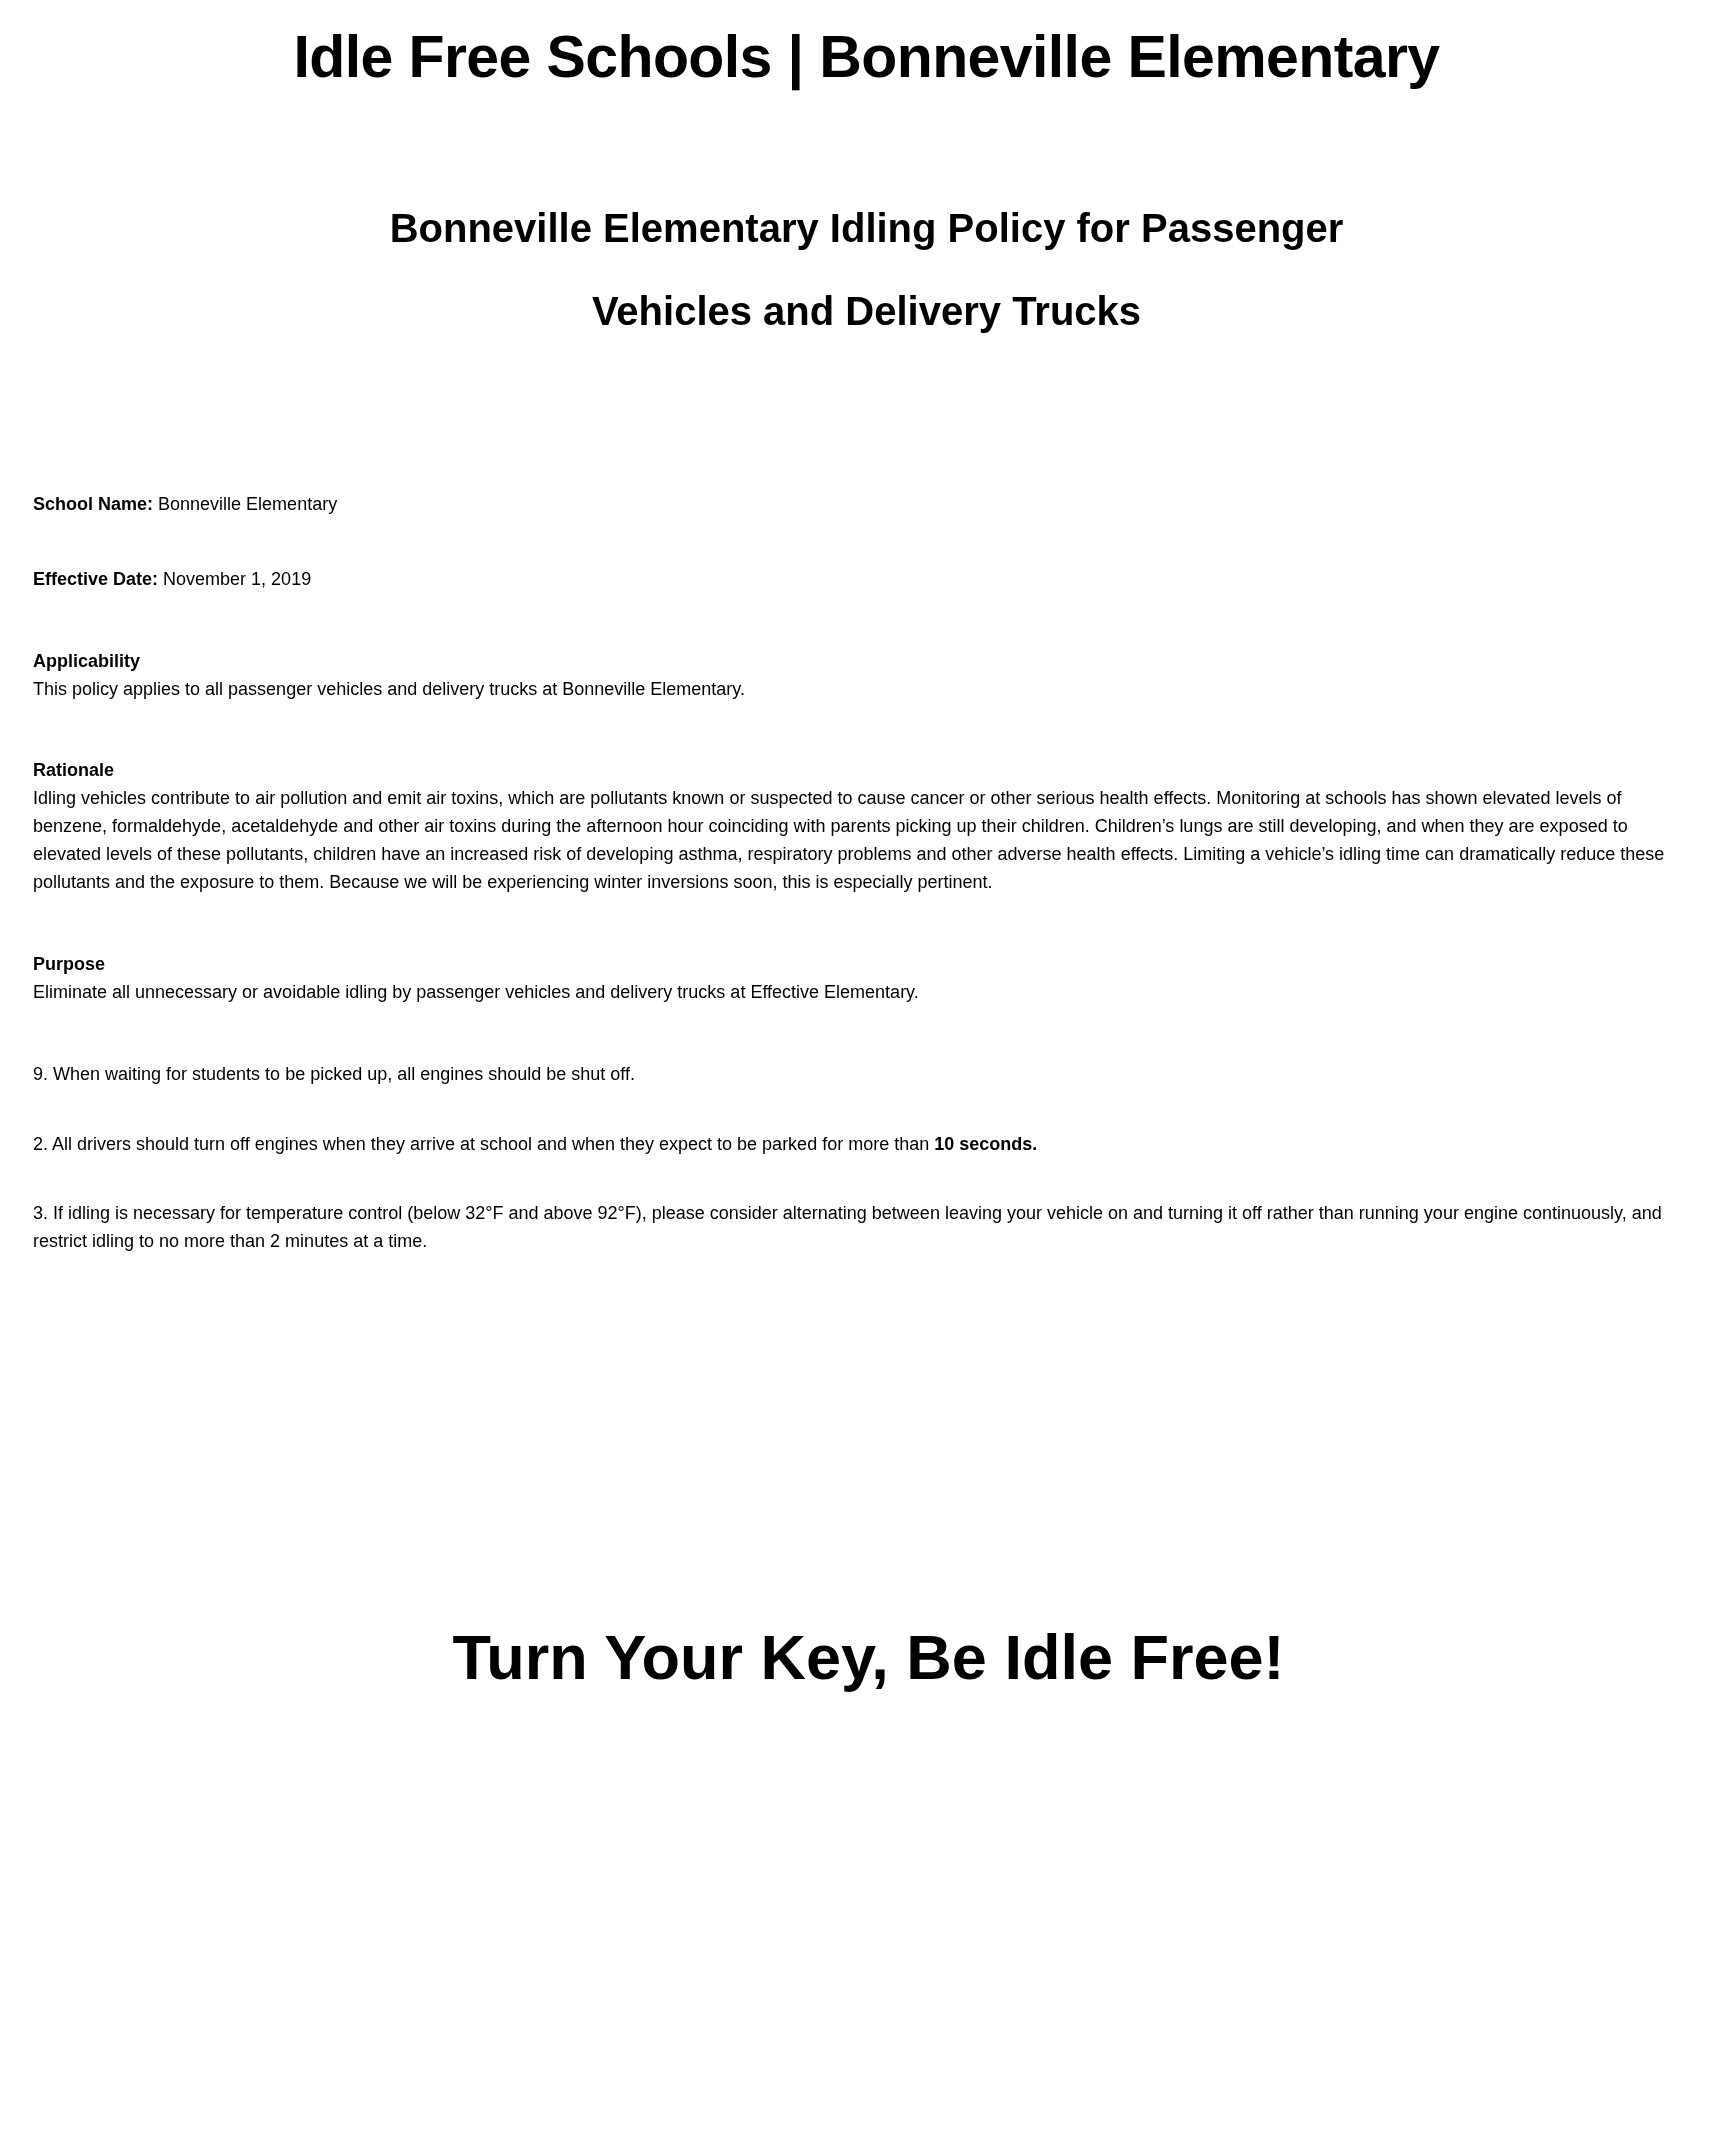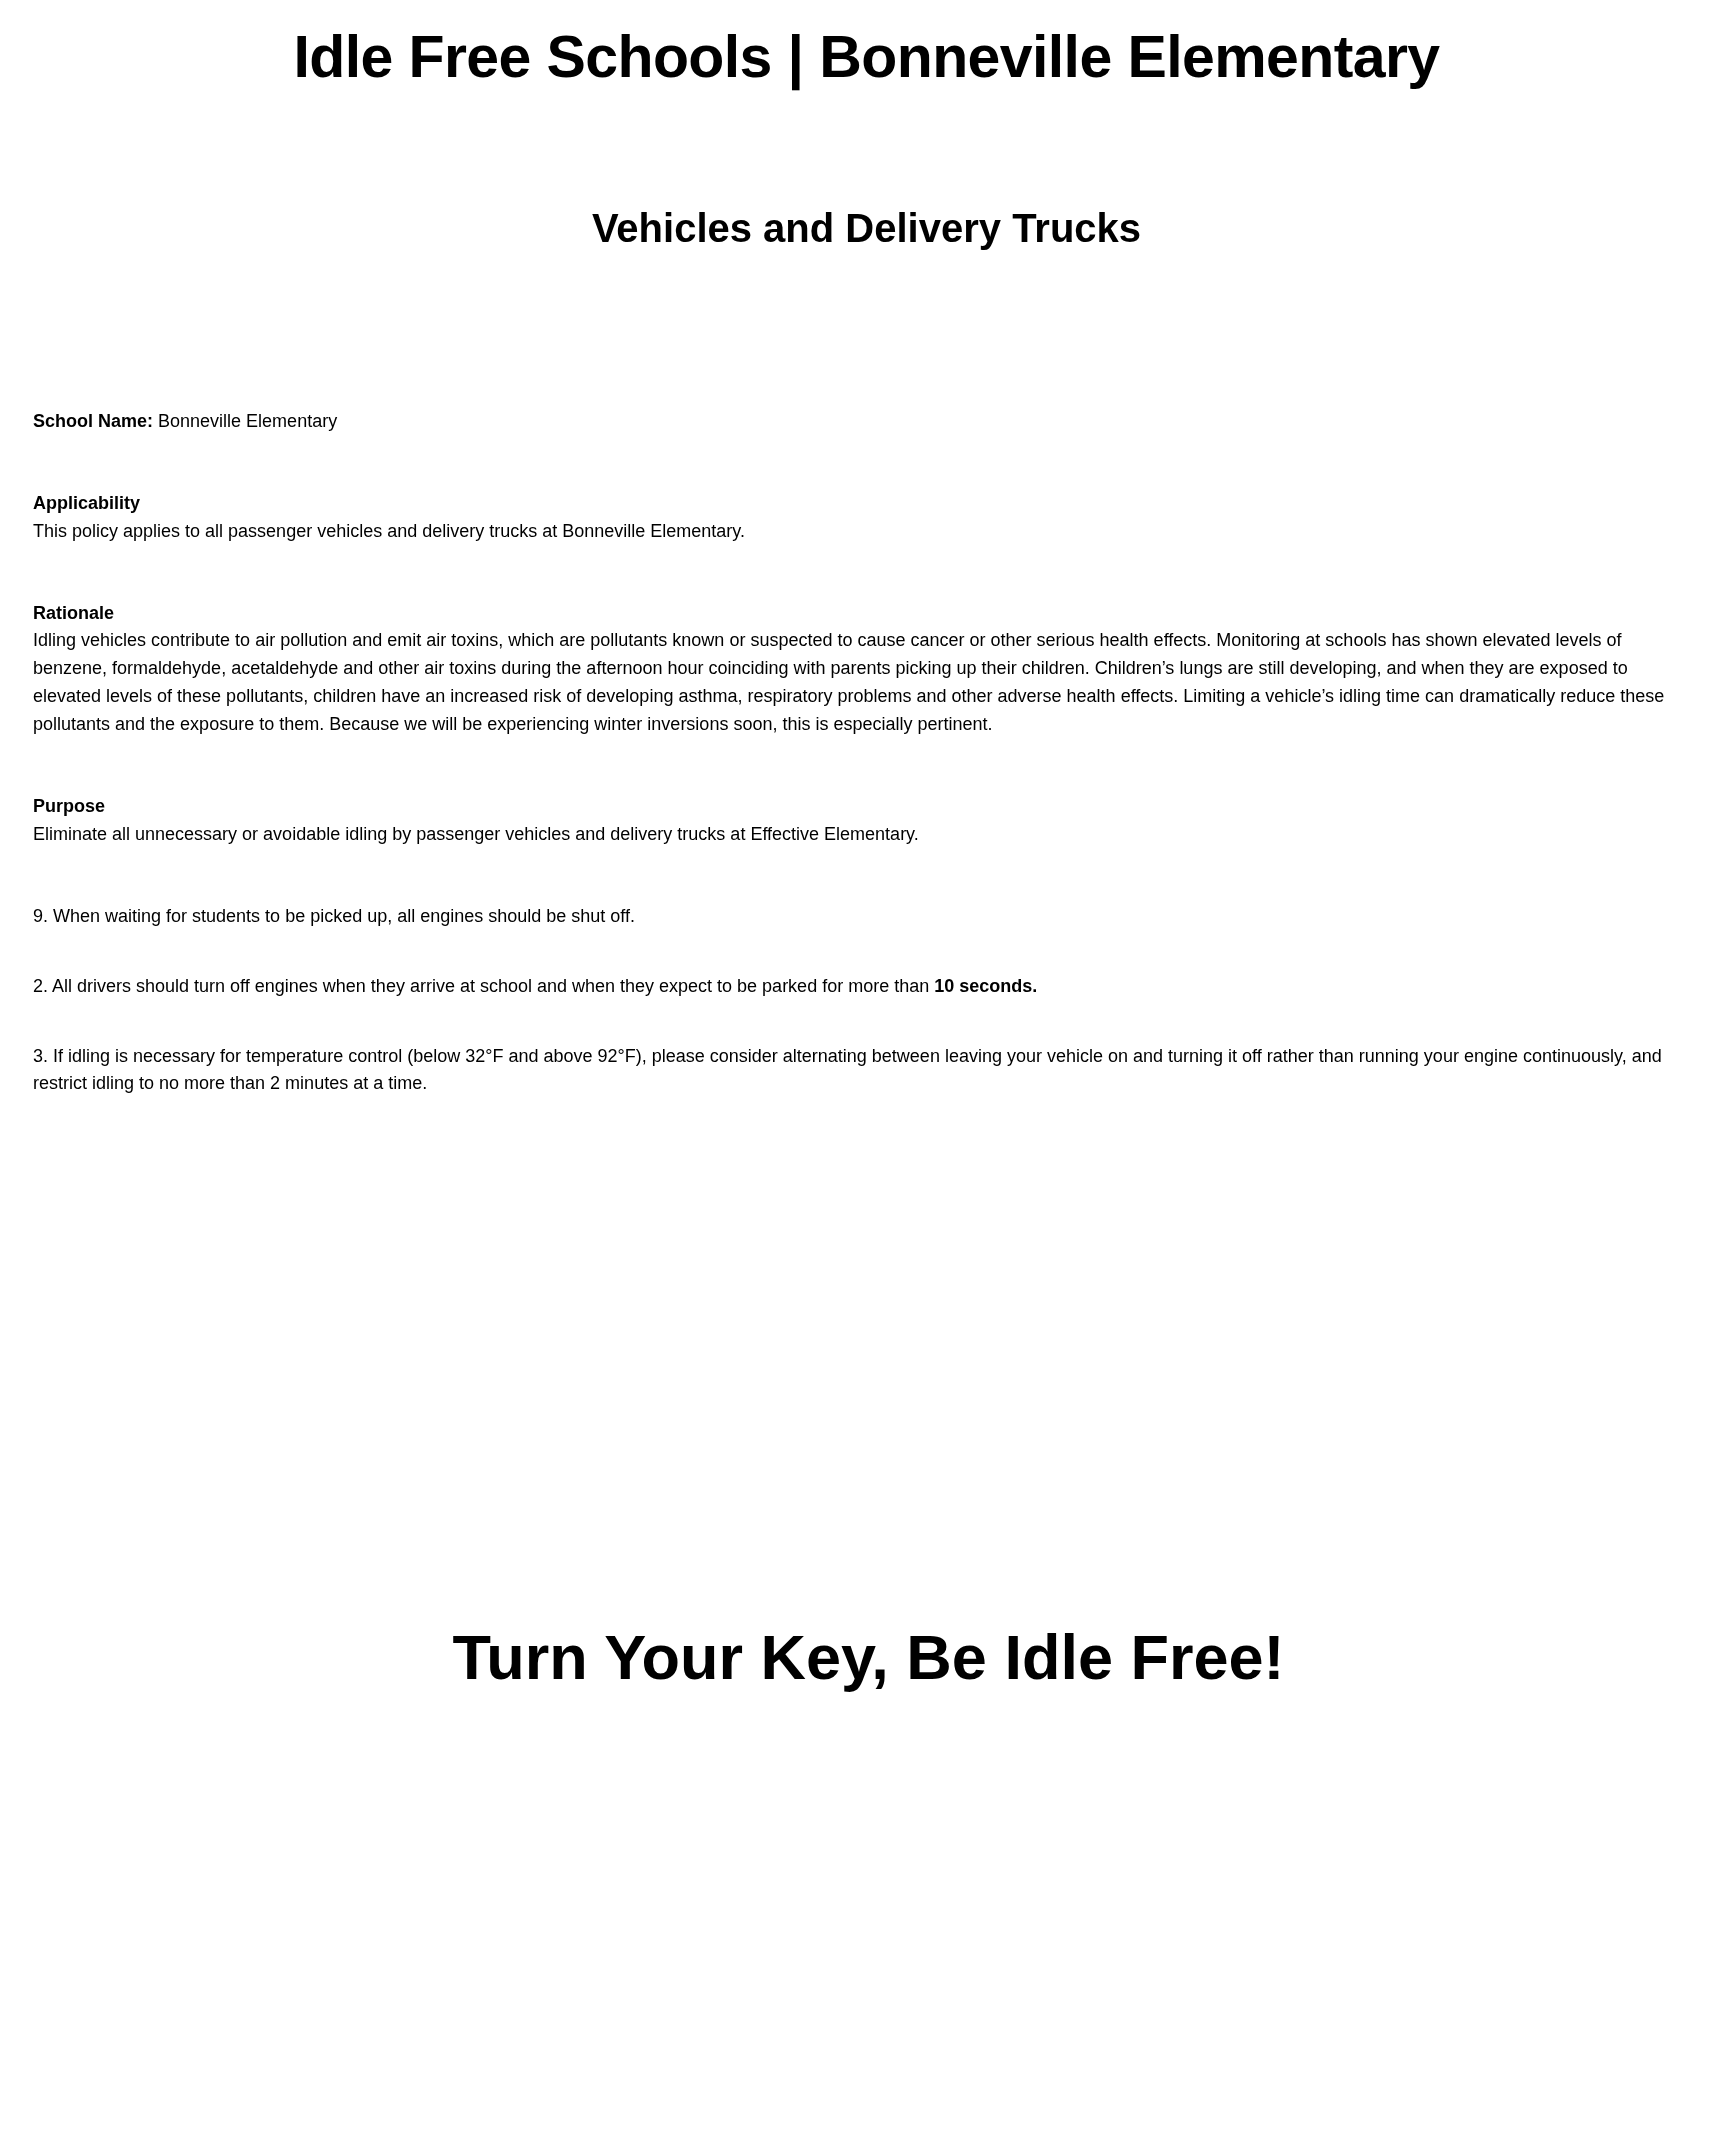--- a/index.html
+++ b/index.html
@@ -78,27 +78,32 @@
 </style>
 </head>
 <body>
 
 <div class="page">
   <div class="content">
 
     <h1 class="doc-title">Idle Free Schools | Bonneville Elementary</h1>
 
     <div class="subtitle-block">
+      <p class="subtitle-line">Bonneville Elementary Idling Policy for Passenger</p>
       <p class="subtitle-line">Vehicles and Delivery Trucks</p>
     </div>
 
     <div class="fields-block">
       <p class="field-row">
         <span class="field-label">School Name:</span>
         <span>Bonneville Elementary</span>
+      </p>
+      <p class="field-row">
+        <span class="field-label">Effective Date:</span>
+        <span>November 1, 2019</span>
       </p>
     </div>
 
     <div class="section">
       <p class="section-heading">Applicability</p>
       <p class="body-text">This policy applies to all passenger vehicles and delivery trucks at Bonneville Elementary.</p>
     </div>
 
     <div class="section">
       <p class="section-heading">Rationale</p>

